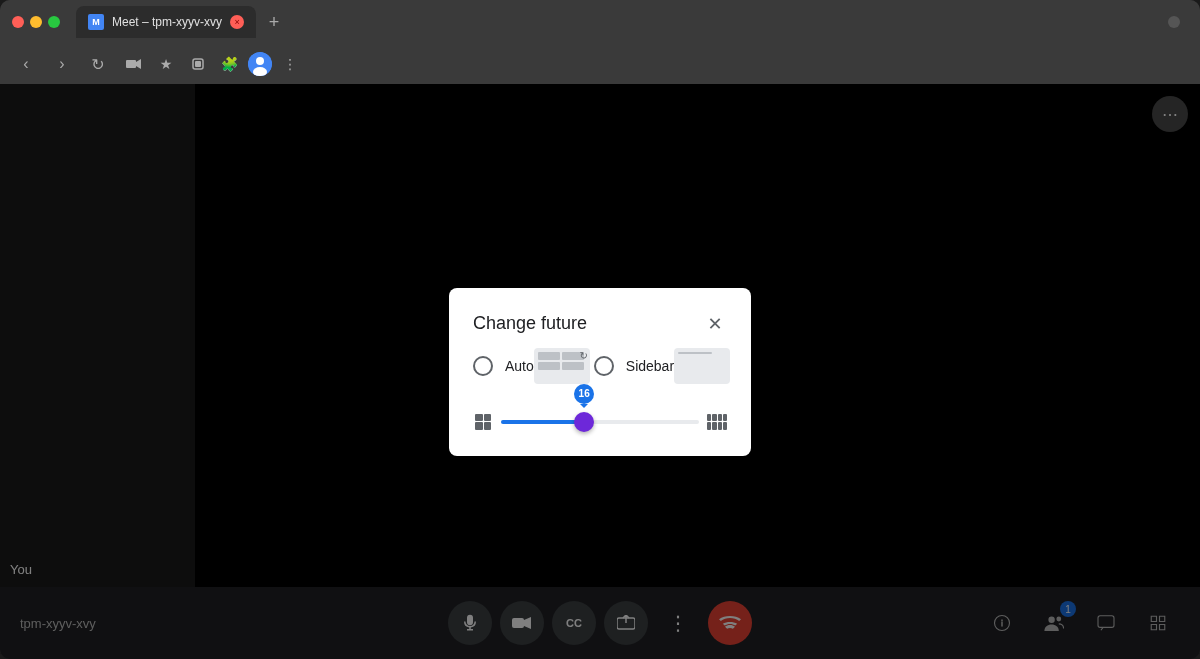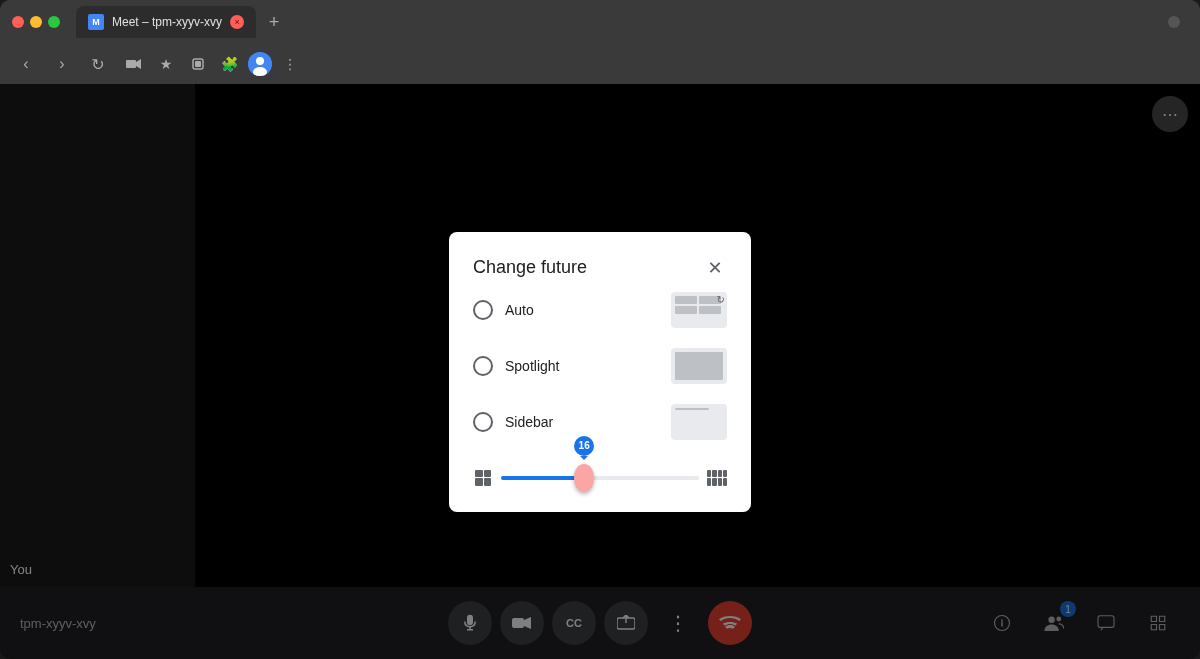--- a/index.html
+++ b/index.html
@@ -51,21 +51,21 @@
     .notification-badge { position: absolute; top: 0; right: 0; background: #1a73e8; color: white; border-radius: 50%; width: 16px; height: 16px; font-size: 10px; display: flex; align-items: center; justify-content: center; }
 
     
     .modal-overlay { position: absolute; top: 0; left: 0; right: 0; bottom: 0; background: rgba(0,0,0,0.5); display: flex; align-items: center; justify-content: center; z-index: 100; }
     .modal { background: #fff; border-radius: 8px; width: 302px; padding: 24px; box-shadow: 0 8px 32px rgba(0,0,0,0.4); }
     .modal-header { display: flex; align-items: center; justify-content: space-between; margin-bottom: 4px; }
     .modal-title { font-size: 18px; color: #202124; font-weight: 500; }
     .modal-close { width: 24px; height: 24px; display: flex; align-items: center; justify-content: center; cursor: pointer; color: #5f6368; font-size: 18px; border-radius: 50%; }
     .modal-subtitle { font-size: 12px; color: #5f6368; margin-bottom: 20px; }
 
-    .layout-options { display: flex; flex-direction: column; gap: 4px; margin-bottom: 20px; }
+    .layout-options { display: flex; flex-direction: row; gap: 4px; margin-bottom: 20px; }
     .layout-option { display: flex; align-items: center; justify-content: space-between; padding: 8px 0; cursor: pointer; }
     .layout-left { display: flex; align-items: center; gap: 12px; }
     .radio-outer { width: 20px; height: 20px; border-radius: 50%; border: 2px solid #5f6368; display: flex; align-items: center; justify-content: center; flex-shrink: 0; }
     .radio-outer.selected { border-color: #1a73e8; }
     .radio-inner { width: 10px; height: 10px; border-radius: 50%; background: #1a73e8; }
     .layout-label { font-size: 14px; color: #202124; }
     .layout-icon { width: 56px; height: 36px; background: #e8eaed; border-radius: 4px; display: flex; flex-direction: column; gap: 2px; padding: 4px; overflow: hidden; position: relative; }
 
     
     .auto-icon { display: flex; flex-direction: column; gap: 2px; }
@@ -87,21 +87,21 @@
     .tiles-desc { font-size: 12px; color: #5f6368; margin-bottom: 12px; }
     .slider-container { display: flex; align-items: center; gap: 8px; }
     .slider-icon { width: 20px; height: 20px; display: flex; align-items: center; justify-content: center; }
     .grid-sm { display: grid; grid-template-columns: repeat(2,1fr); gap: 1px; width: 16px; height: 16px; }
     .grid-sm-cell { background: #5f6368; border-radius: 1px; }
     .grid-lg { display: grid; grid-template-columns: repeat(4,1fr); gap: 1px; width: 20px; height: 16px; }
     .grid-lg-cell { background: #5f6368; border-radius: 1px; }
 
     .slider-track { flex: 1; height: 4px; background: #e8eaed; border-radius: 2px; position: relative; }
     .slider-fill { height: 100%; background: #1a73e8; border-radius: 2px; width: 42%; }
-    .slider-thumb { width: 20px; height: 28px; border-radius: 50%; background: #fca5a5; position: absolute; top: 50%; transform: translateY(-50%); left: calc(42% - 10px); display: flex; align-items: center; justify-content: center; cursor: pointer; box-shadow: 0 2px 4px rgba(0,0,0,0.3); }
+    .slider-thumb { width: 20px; height: 20px; border-radius: 50%; background: #6d28d9; position: absolute; top: 50%; transform: translateY(-50%); left: calc(42% - 10px); display: flex; align-items: center; justify-content: center; cursor: pointer; box-shadow: 0 2px 4px rgba(0,0,0,0.3); }
     .slider-tooltip { position: absolute; top: -28px; left: 50%; transform: translateX(-50%); background: #1a73e8; color: white; border-radius: 50%; width: 20px; height: 20px; display: flex; align-items: center; justify-content: center; font-size: 10px; font-weight: bold; }
     .slider-tooltip::after { content: ''; position: absolute; bottom: -4px; left: 50%; transform: translateX(-50%); border: 4px solid transparent; border-top-color: #1a73e8; border-bottom: 0; }
   </style>
 </head>
 <body>
 
 <div class="browser-frame">
 
   <div class="title-bar">
     <div class="traffic-lights">
@@ -192,30 +192,20 @@
                 <div class="auto-row1">
                   <div class="auto-cell" style="width:22px;height:8px;"></div>
                   <div class="auto-cell" style="width:22px;height:8px;"></div>
                 </div>
               </div>
               <div style="position:absolute;top:2px;right:2px;color:#5f6368;font-size:10px;">↻</div>
             </div>
           </div>
 
 
-          <div class="layout-option">
-            <div class="layout-left">
-              <div class="radio-outer">
-              </div>
-              <span class="layout-label">Spotlight</span>
-            </div>
-            <div class="layout-icon">
-              <div class="spotlight-main"></div>
-            </div>
-          </div>
 
           <div class="layout-option">
             <div class="layout-left">
               <div class="radio-outer">
               </div>
               <span class="layout-label">Sidebar</span>
             </div>
             <div class="layout-icon">
               <div class="sidebar-icon">
                 <div class="sidebar-main"></div>

